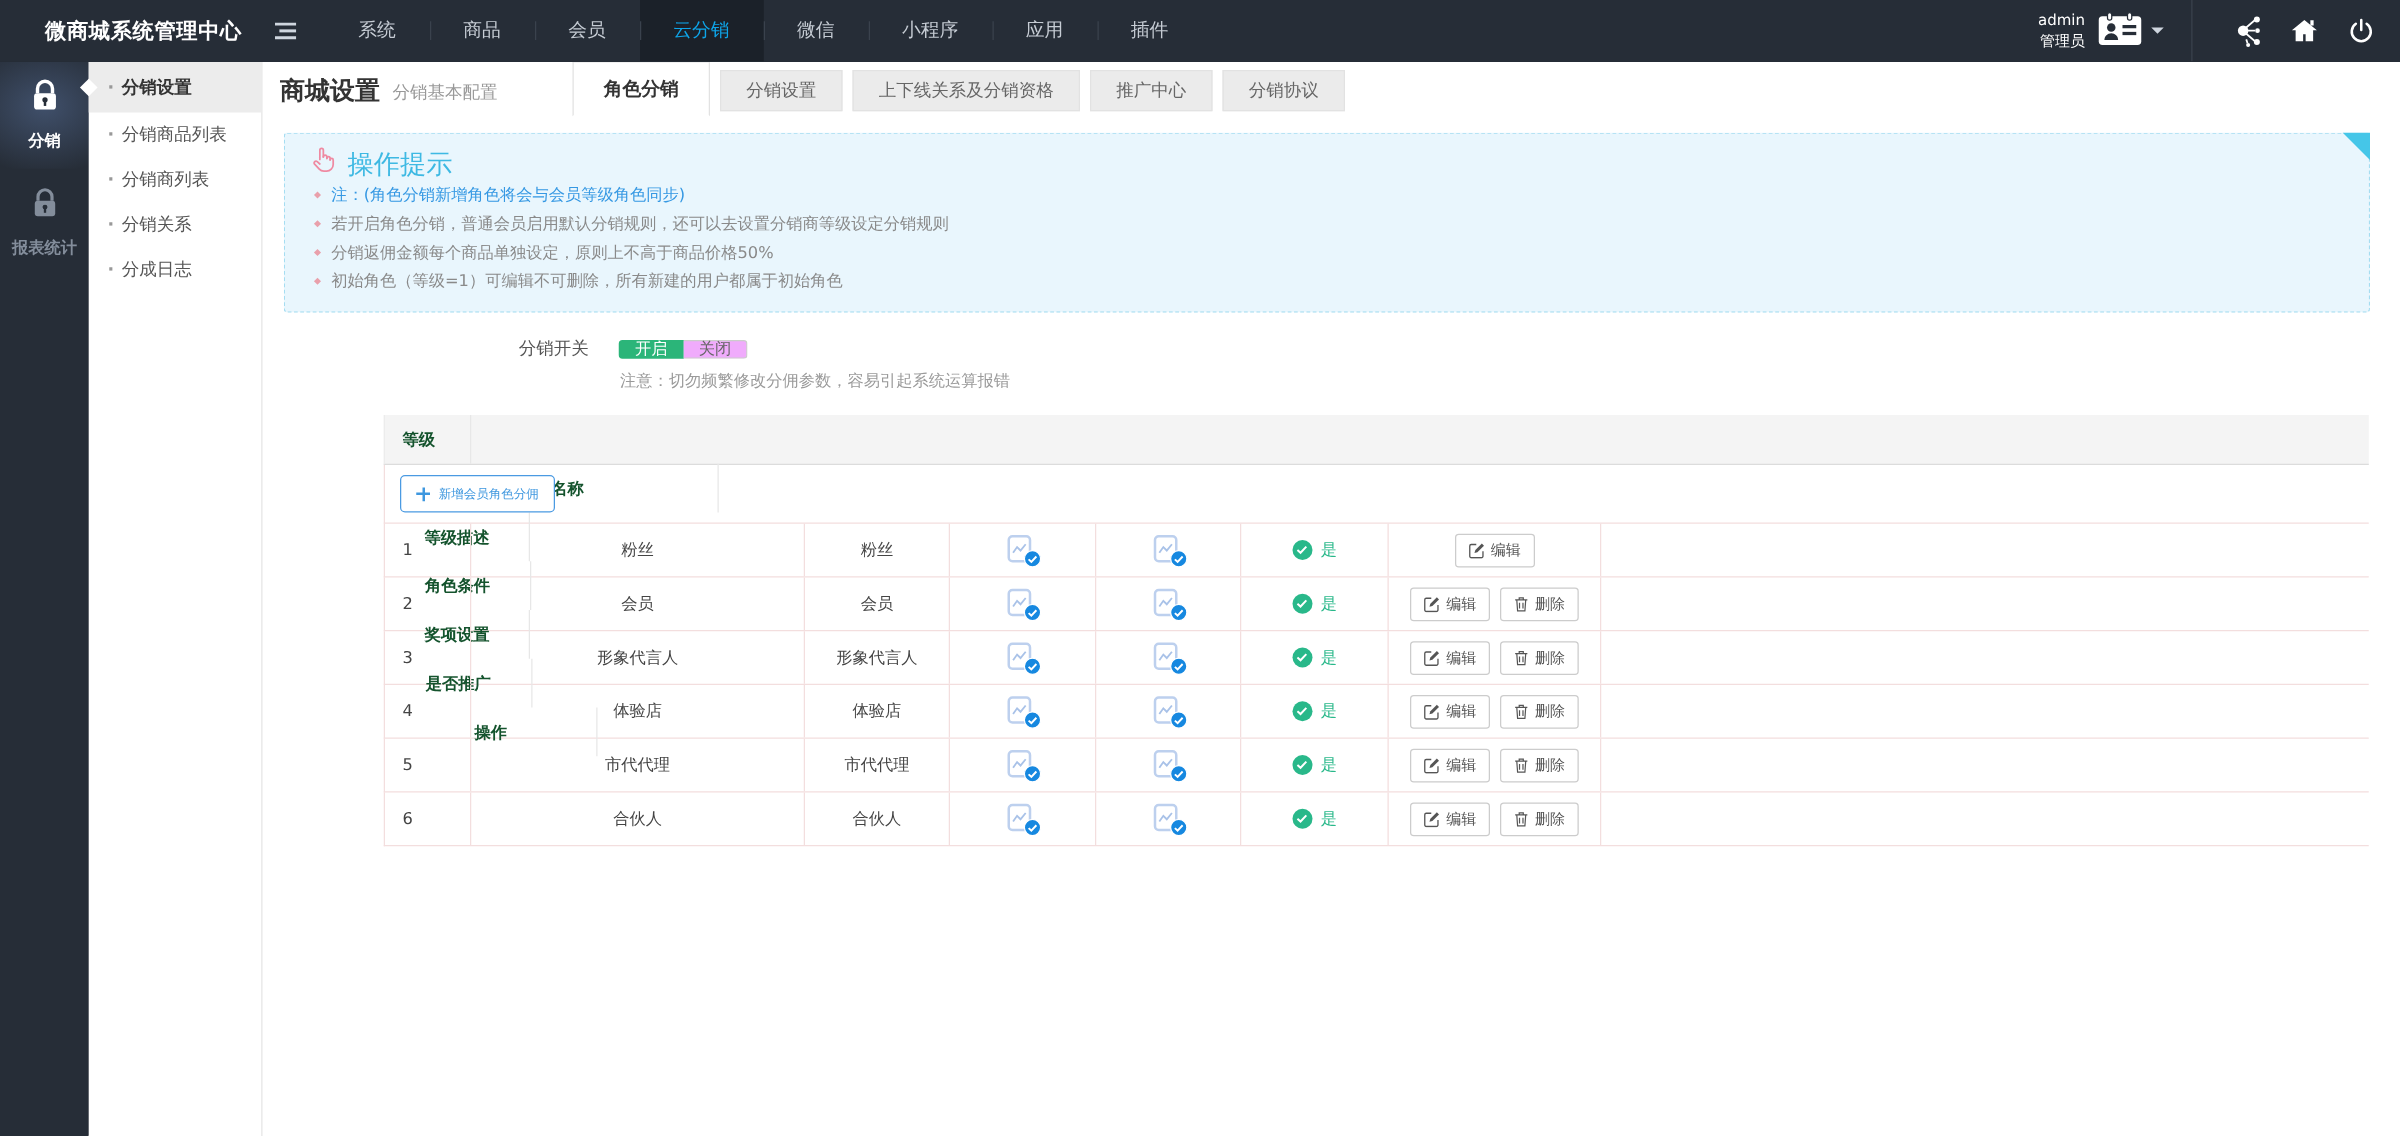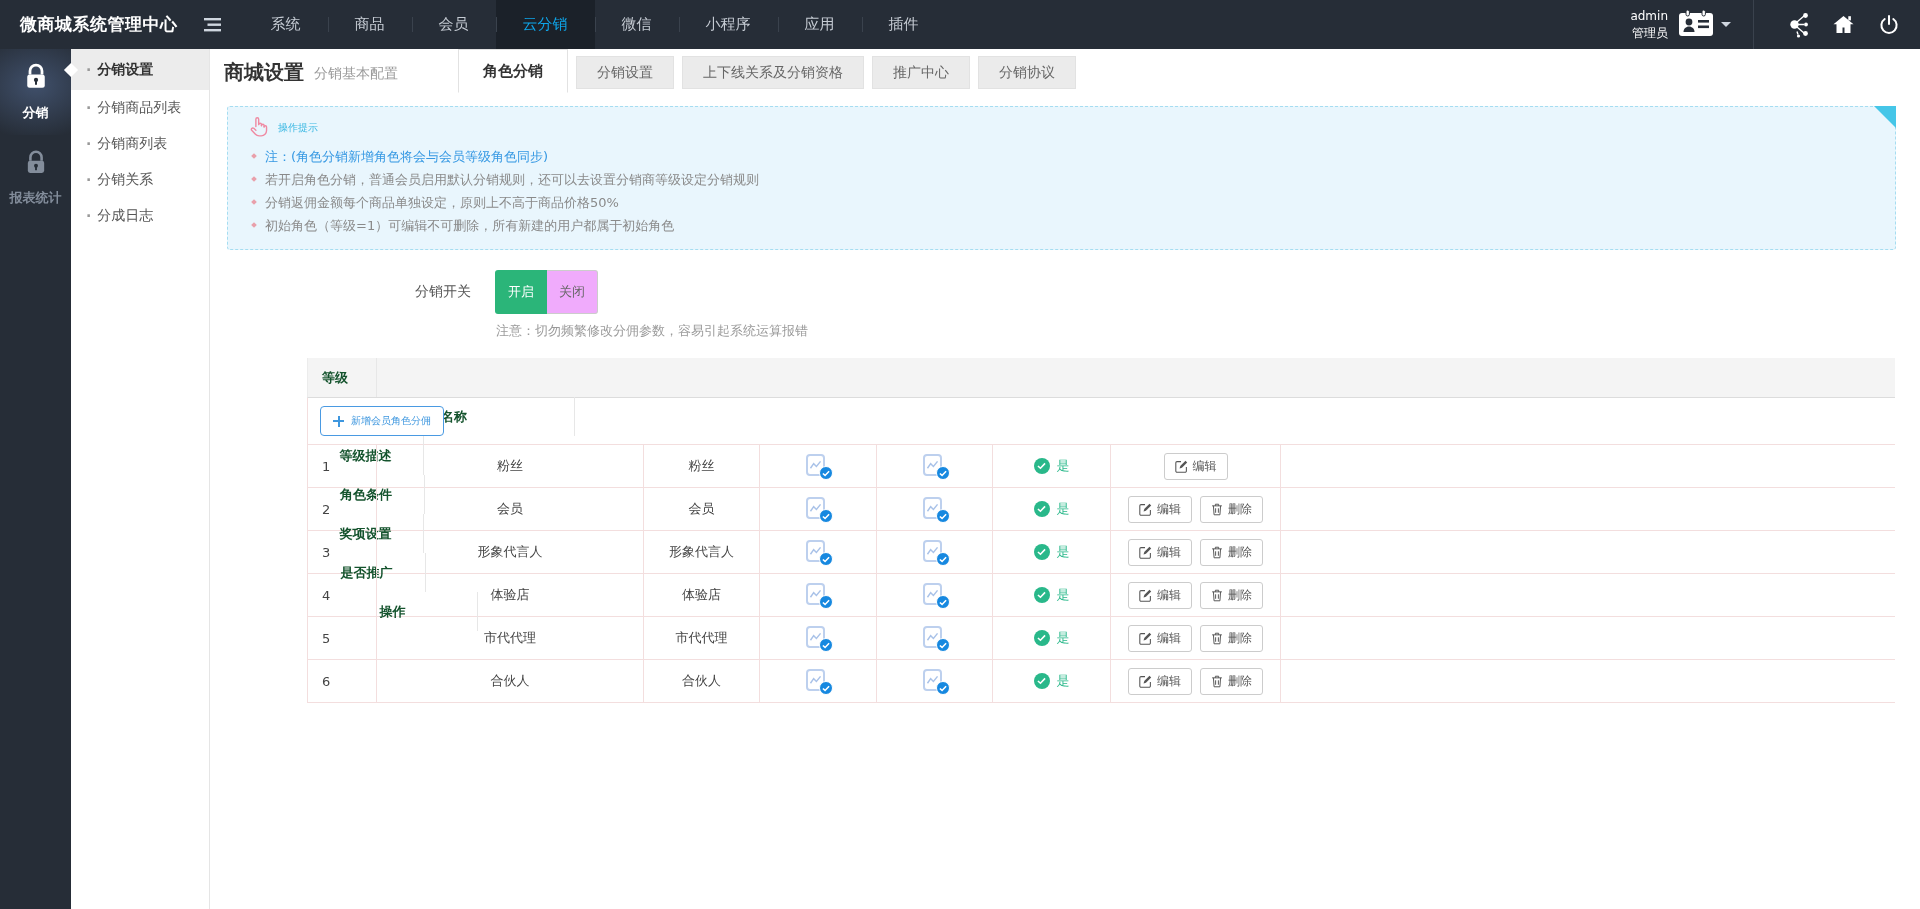--- a/index.html
+++ b/index.html
@@ -2,21 +2,21 @@
 <html><head>
 <meta charset="utf-8">
 <style>
   * { box-sizing: border-box; margin: 0; padding: 0; }
   html,body { width:1920px; height:909px; overflow:hidden; background:#fff;
     font-family:"DejaVu Sans","Liberation Sans",sans-serif; }
 
   
   .navbar { position:fixed; top:0; left:0; width:1920px; height:49px;
     background:#262d37; display:flex; align-items:center; z-index:50; }
-  .logo { padding:0 18px 0 20px; color:#fff; font-size:17px; font-weight:bold; letter-spacing:.5px; white-space:nowrap; }
+  .logo { padding:0 18px 0 36px; color:#fff; font-size:17px; font-weight:bold; letter-spacing:.5px; white-space:nowrap; }
   .hamburger { display:flex; align-items:center; justify-content:center; width:34px; height:49px; cursor:pointer; }
   .nav-menu { display:flex; list-style:none; height:49px; margin-left:14px; }
   .nav-item { position:relative; display:flex; align-items:center; padding:0 27px;
     color:#c6ccd4; font-size:15px; cursor:pointer; height:49px; }
   .nav-item + .nav-item::before { content:""; position:absolute; left:0; top:17px; height:15px; width:1px; background:#3a424d; }
   .nav-item.active { background:#1b2129; color:#0ea5e9; }
   .nav-right { margin-left:auto; display:flex; align-items:center; height:49px; }
   .user-text { text-align:right; color:#fff; font-size:12px; line-height:1.35; margin-right:10px; cursor:pointer; }
   .idcard-wrap { display:flex; align-items:center; gap:7px; cursor:pointer; }
   .caret-down { width:0; height:0; border-left:5px solid transparent; border-right:5px solid transparent; border-top:5px solid #cfd6df; }
@@ -43,31 +43,31 @@
   .page-subtitle { font-size:14px; color:#999; margin:16px 0 0 10px; }
   .tabs { display:flex; align-items:flex-start; margin-left:60px; }
   .tab { height:33px; margin:7px 8px 0 0; padding:0 20px; display:flex; align-items:center;
     background:#ebebeb; border:1px solid #e2e2e2; color:#666; font-size:14px; cursor:pointer; white-space:nowrap; }
   .tab.active { height:44px; margin-top:0; background:#fff; border:1px solid #e2e2e2; border-bottom-color:#fff;
     color:#333; font-weight:bold; font-size:15px; padding:16px 24px; }
 
   
   .tips { position:relative; margin:10px 24px 0 17px; background:#e9f6fd; border:1px dashed #a5ddf1; border-radius:3px; padding:10px 20px 12px; }
   .tips-fold { position:absolute; top:-1px; right:-1px; line-height:0; }
-  .tips-head { display:flex; align-items:center; gap:9px; color:#3eb9e3; font-size:10px; height:22px;font-family:Liberation Mono, monospace; }
+  .tips-head { display:flex; align-items:flex-start; gap:9px; color:#3eb9e3; font-size:21px; height:22px;font-family:Liberation Mono, monospace; }
   .tips-list { list-style:none; margin-top:6px; }
   .tips-item { position:relative; padding-left:17px; color:#8a8a8a; font-size:13px; line-height:23px; }
   .tips-item::before { content:""; position:absolute; left:4px; top:9px; width:4px; height:4px; background:#e9a0ab; transform:rotate(45deg); }
   .tips-item.highlight { color:#3598e3; }
 
   
   .switch-block { margin:20px 0 0 205px; }
   .switch-line { display:flex; align-items:center; gap:24px; }
   .switch-label { font-size:14px; color:#555; }
-  .seg { display:flex; height:44px; }
+  .seg { display:flex; height:15px; }
   .seg-on { background:#2bb579; color:#fff; padding:0 13px; display:flex; align-items:center; font-size:13px; border-radius:3px 0 0 3px; cursor:pointer; }
   .seg-off { background:#f0abfc; color:#666; border:1px solid #ccc; border-left:none; padding:0 12px; display:flex; align-items:center; font-size:13px; border-radius:0 3px 3px 0; cursor:pointer; }
   .switch-note { margin:8px 0 0 81px; color:#9a9a9a; font-size:13px; }
 
   
   .table-wrap { margin:18px 25px 0 97px; font-size:13px; }
   .t-cell { flex:none; display:flex; align-items:center; justify-content:center; height:100%; }
   .c-level   { width:69px;  justify-content:flex-start; padding-left:14px; }
   .c-name    { width:267px; }
   .c-desc    { width:116px; }

